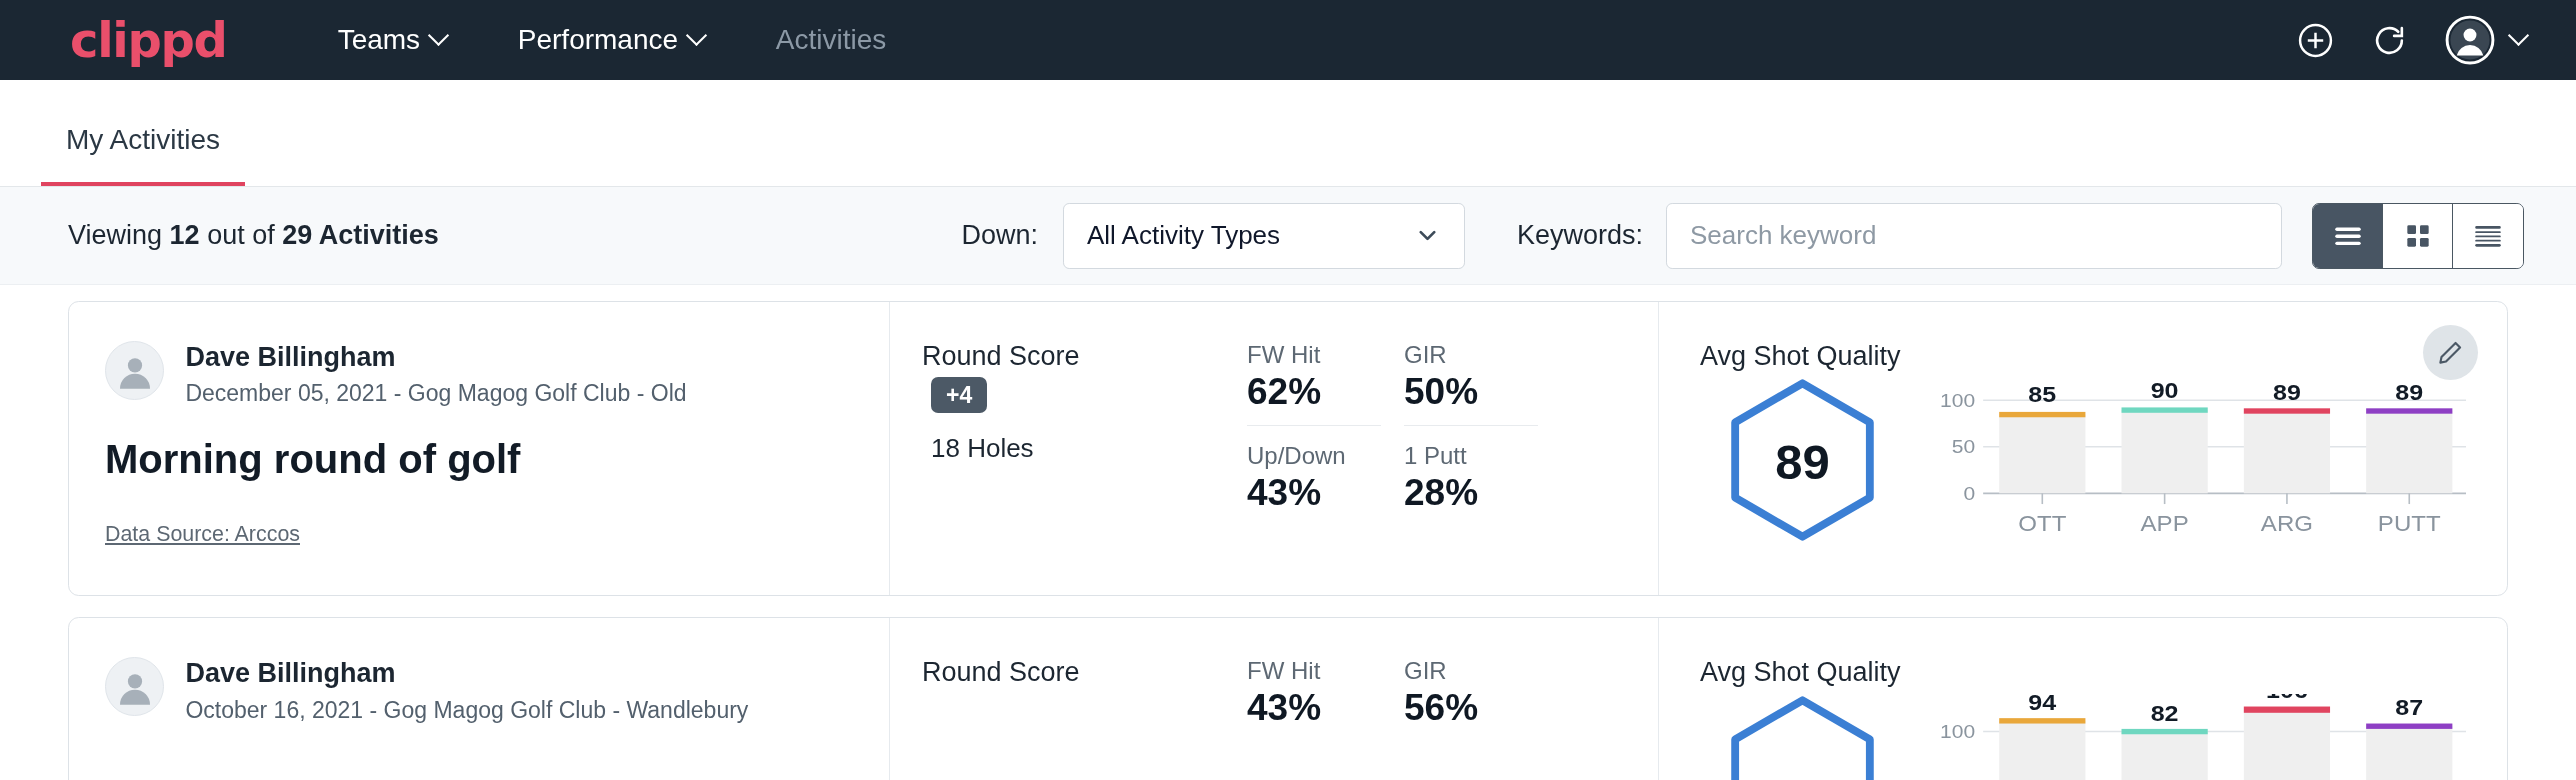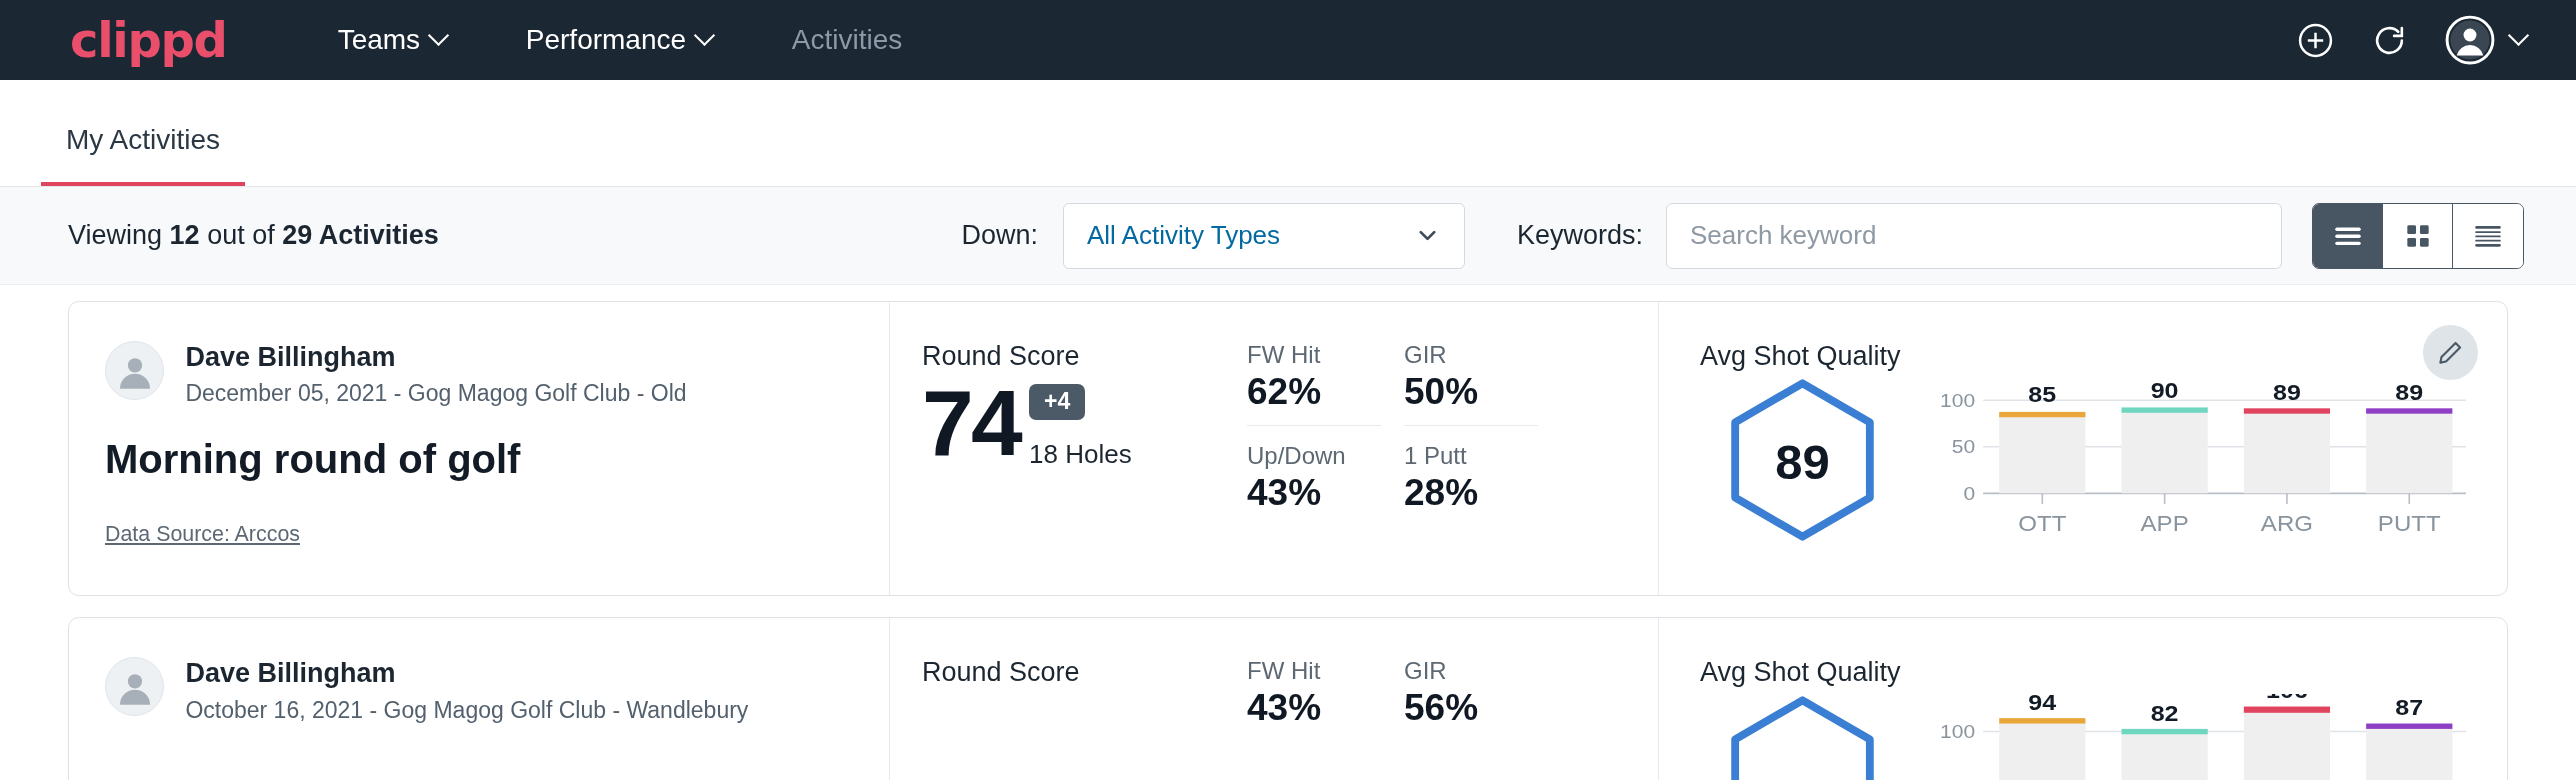--- a/index.html
+++ b/index.html
@@ -20,21 +20,21 @@
     position: relative;
   }
   .logo {
     font-size: 48px;
     font-weight: 700;
     color: #e94f6b;
     letter-spacing: -1.3px;
     margin-right: 79px;
     font-family: "DejaVu Sans", sans-serif;
   }
-  .navlinks { display: flex; align-items: center; gap: 16px; }
+  .navlinks { display: flex; align-items: center; gap: 8px; }
   .navlink {
     display: flex; align-items: center; gap: 10.7px;
     color: #ffffff;
     font-size: 28px;
     padding: 0 32px;
     cursor: pointer;
     white-space: nowrap;
   }
   .navlink.muted { color: #8c99a6; }
   .chev {
@@ -89,21 +89,21 @@
   }
   .select-box {
     width: 402px; height: 66px;
     background: #ffffff;
     border: 0.9px solid #d3d9df;
     border-radius: 6.2px;
     display: flex; align-items: center;
     padding: 0 23px;
     cursor: pointer;
   }
-  .select-val { font-size: 26px; color: #0369a1; flex: 1; }
+  .select-val { font-size: 26px; color: #0f172a; flex: 1; }
   .kw-label { font-size: 27px; color: #1c2631; margin-left: 52px; margin-right: 23px; }
   .search-box {
     width: 616px; height: 66px;
     background: #ffffff;
     border: 0.9px solid #d3d9df;
     border-radius: 6.2px;
     display: flex; align-items: center;
     padding: 0 23px;
   }
   .search-box input {
@@ -325,21 +325,20 @@
           <div class="who-sub">December 05, 2021 - Gog Magog Golf Club - Old</div>
         </div>
       </div>
       <div class="card-title">Morning round of golf</div>
       <div class="card-src">Data Source: Arccos</div>
     </div>
 
     <div class="card-score">
       <div class="sec-label">Round Score</div>
       <div class="score-row">
-        <div class="score-num">74</div>
         <div class="score-side">
           <div class="badge">+4</div>
           <div class="holes">18 Holes</div>
         </div>
       </div>
     </div>
 
     <div class="card-stats">
       <div class="stat-col">
         <div class="stat-cell">

